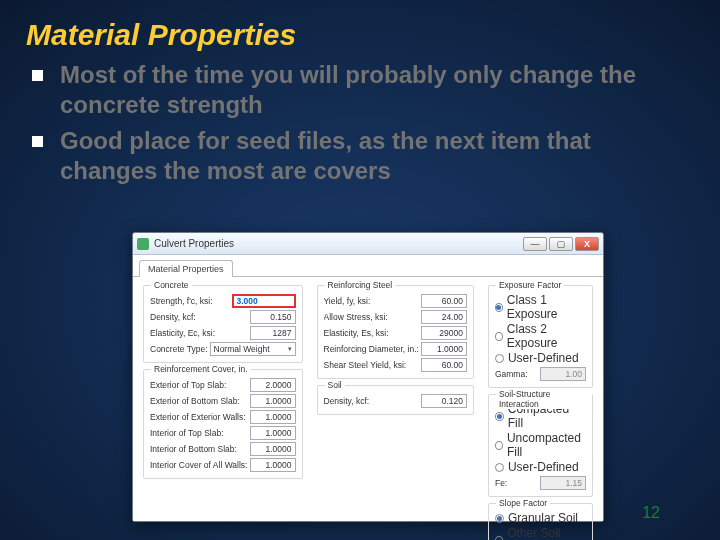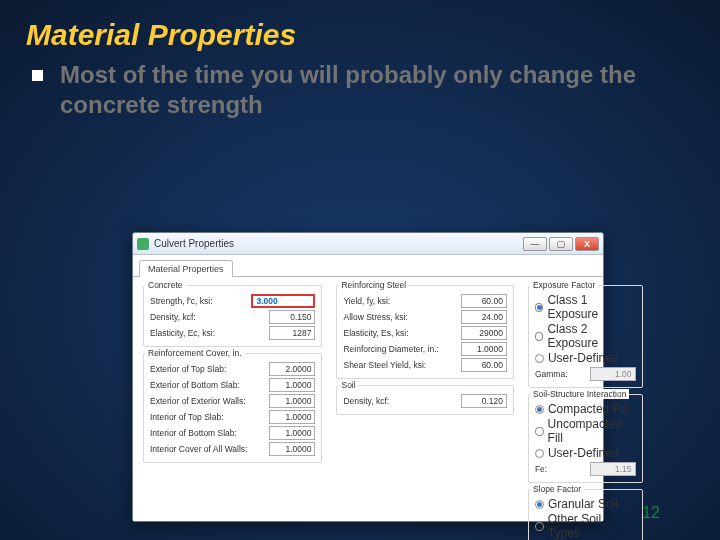--- a/index.html
+++ b/index.html
@@ -36,38 +36,39 @@
   .win-title { flex: 1; font-size: 10px; color: #333; }
   .win-btns { display: flex; gap: 2px; }
   .wbtn { width: 24px; height: 14px; border: 1px solid #999; border-radius: 2px; background: linear-gradient(#fefefe,#ddd); display: flex; align-items: center; justify-content: center; font-size: 9px; color: #444; }
   .wbtn.close { background: linear-gradient(#f58a7a,#d64530); color: #fff; font-weight: bold; }
   .tabs { display: flex; gap: 0; padding: 4px 6px 0 6px; background: #fff; border-bottom: 1px solid #bbb; }
   .tab { padding: 3px 8px; font-size: 9px; border: 1px solid #bbb; border-bottom: none; background: #eee; color: #444; border-radius: 3px 3px 0 0; margin-right: 2px; }
   .tab.active { background: #fff; position: relative; top: 1px; }
   .body { background: #fff; padding: 8px 10px; display: flex; gap: 14px; height: calc(100% - 44px); }
   .col { flex: 1; display: flex; flex-direction: column; gap: 6px; }
   .group { border: 1px solid #d8d8d8; border-radius: 2px; padding: 6px 6px 4px 6px; position: relative; }
-  .group-title { position: absolute; top: -6px; left: 1px; background: #fff; padding: 0 3px; font-size: 8.5px; color: #333; }
-  .row { display: flex; align-items: center; justify-content: space-between; margin: 2px 0; gap: 22px; }
+  .group-title { position: absolute; top: -6px; left: 7px; background: #fff; padding: 0 3px; font-size: 8.5px; color: #333; }
+  .row { display: flex; align-items: center; justify-content: space-between; margin: 2px 0; gap: 2px; }
   .lbl { font-size: 8.5px; color: #333; flex: 1; white-space: nowrap; overflow: hidden; }
   .val { width: 46px; height: 14px; border: 1px solid #aab; background: #fff; font-size: 8.5px; padding: 0 3px; display: flex; align-items: center; justify-content: flex-end; color: #333; }
   .val.hl { border: 2px solid #d33; width: 64px; color: #0066cc; font-weight: bold; justify-content: flex-start; }
   .val.dis { background: #eee; color: #888; }
   .sel { width: 86px; height: 14px; border: 1px solid #aab; background: #fff; font-size: 8.5px; padding: 0 3px; display: flex; align-items: center; justify-content: space-between; }
   .sel::after { content: "▾"; font-size: 7px; color: #556; }
   .radio { display: flex; align-items: center; gap: 4px; font-size: 12px; margin: 1px 0; }
   .rdot { width: 9px; height: 9px; border: 1px solid #888; border-radius: 50%; display: inline-flex; align-items: center; justify-content: center; }
   .rdot.on::after { content: ""; width: 5px; height: 5px; background: #3a76c4; border-radius: 50%; }
 </style>
 </head>
 <body>
 
 <div class="title">Material Properties</div>
 <div class="bullets">
   <div class="bullet">Most of the time you will probably only change the concrete strength</div>
+  <div class="bullet">Good place for seed files, as the next item that changes the most are covers</div>
 </div>
 
 <div class="win">
   <div class="titlebar">
     <div class="win-icon"></div>
     <div class="win-title">Culvert Properties</div>
     <div class="win-btns">
       <div class="wbtn">—</div>
       <div class="wbtn">▢</div>
       <div class="wbtn close">X</div>
@@ -86,20 +87,26 @@
             <span class="val hl">3.000</span>
           </div>
         <div class="row">
             <span class="lbl">Density, kcf:</span>
             <span class="val">0.150</span>
           </div>
         <div class="row">
             <span class="lbl">Elasticity, Ec, ksi:</span>
             <span class="val">1287</span>
           </div>
+        <div class="row">
+            <span class="lbl">Concrete Type:</span>
+            <span class="sel">
+              <span>Normal Weight</span>
+            </span>
+          </div>
       </div>
       <div class="group">
         <div class="group-title">Reinforcement Cover, in.</div>
         <div class="row">
             <span class="lbl">Exterior of Top Slab:</span>
             <span class="val">2.0000</span>
           </div>
         <div class="row">
             <span class="lbl">Exterior of Bottom Slab:</span>
             <span class="val">1.0000</span>

